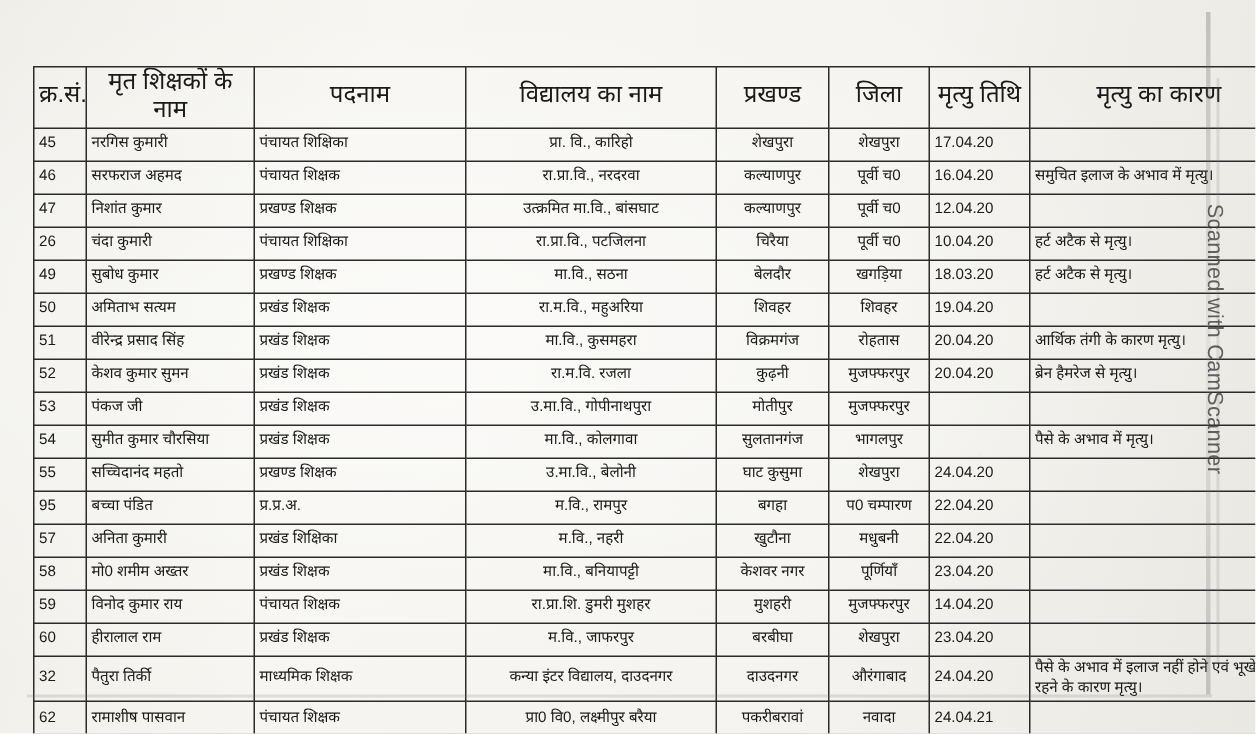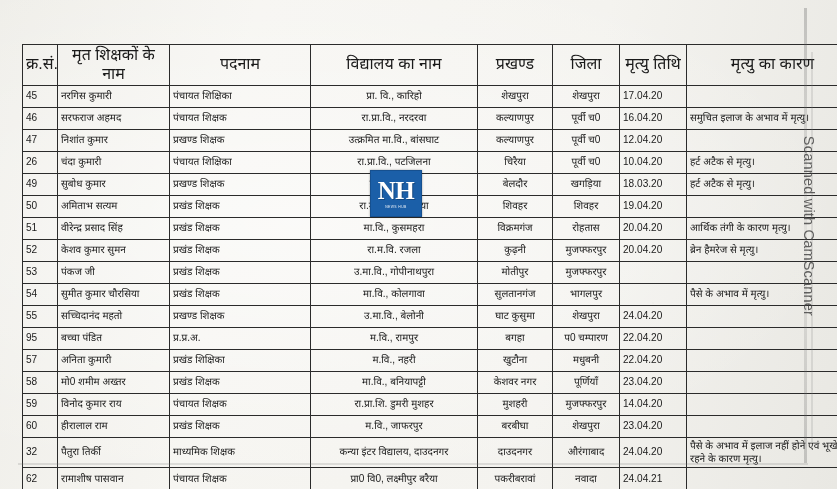--- a/index.html
+++ b/index.html
@@ -389,24 +389,20 @@
               <td class="c-school">प्रा0 वि0, लक्ष्मीपुर बरैया</td>
               <td class="c-block">पकरीबरावां</td>
               <td class="c-dist">नवादा</td>
               <td class="c-date">24.04.21</td>
               <td class="c-cause"></td>
             </tr>
           </tbody>
       </table>
     </div>
 
-    <div id="nh-logo">
-      <div class="nh-mark">NH</div>
-      <div class="nh-sub">NEWS HUB</div>
-    </div>
 
     <div id="page-edge"></div>
     <div id="page-edge-2"></div>
     <div id="bottom-edge"></div>
 
     <div id="camscanner">Scanned with CamScanner</div>
   </div>
 </div>
 
 </body></html>

